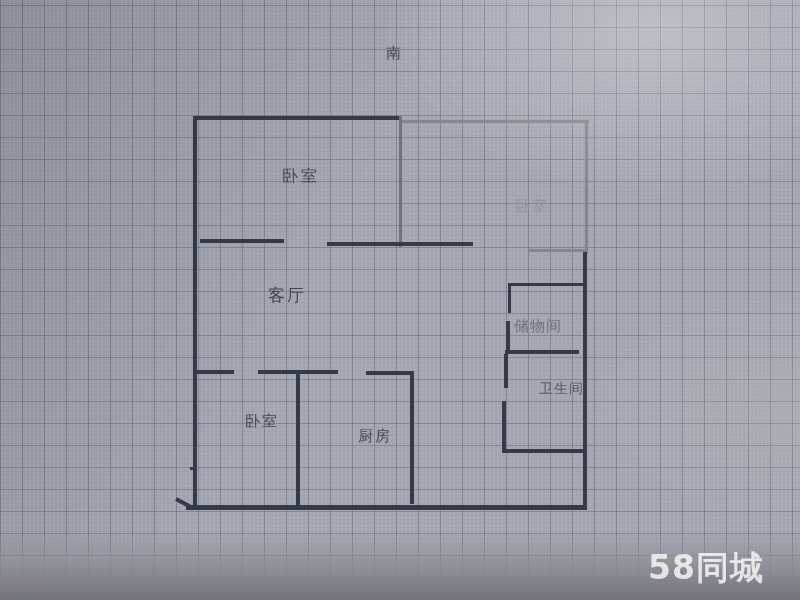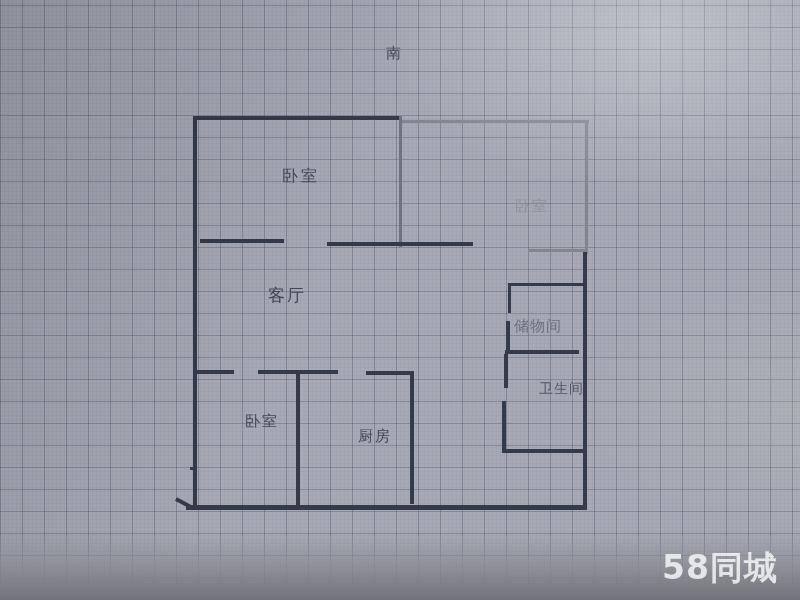--- a/index.html
+++ b/index.html
@@ -46,21 +46,20 @@
   .t-dark  { color: #3f4654; }
   .t-mid   { color: #6b717c; }
   .t-mid2  { color: #525966; }
   .t-light { color: #8d939b; }
   
   .wm-logo {
     position: absolute; left: 648px; top: 551px;
     font-size: 33px; font-weight: bold; letter-spacing: 1px; line-height: 1;
     color: rgba(255,255,255,0.78);
     font-family: "DejaVu Sans", sans-serif;
-    margin-left: 14px;
   }
   .wm-text {
     position: absolute; left: 661px; top: 563px;
     font-size: 25px; letter-spacing: 2px; line-height: 1;
     color: #53575c;
     font-family: "DejaVu Sans Mono", monospace;
     text-shadow: -1.5px 0 0 rgba(210,50,50,0.55), 1.5px 0 0 rgba(50,90,210,0.55);
   }
 </style>
 </head>

